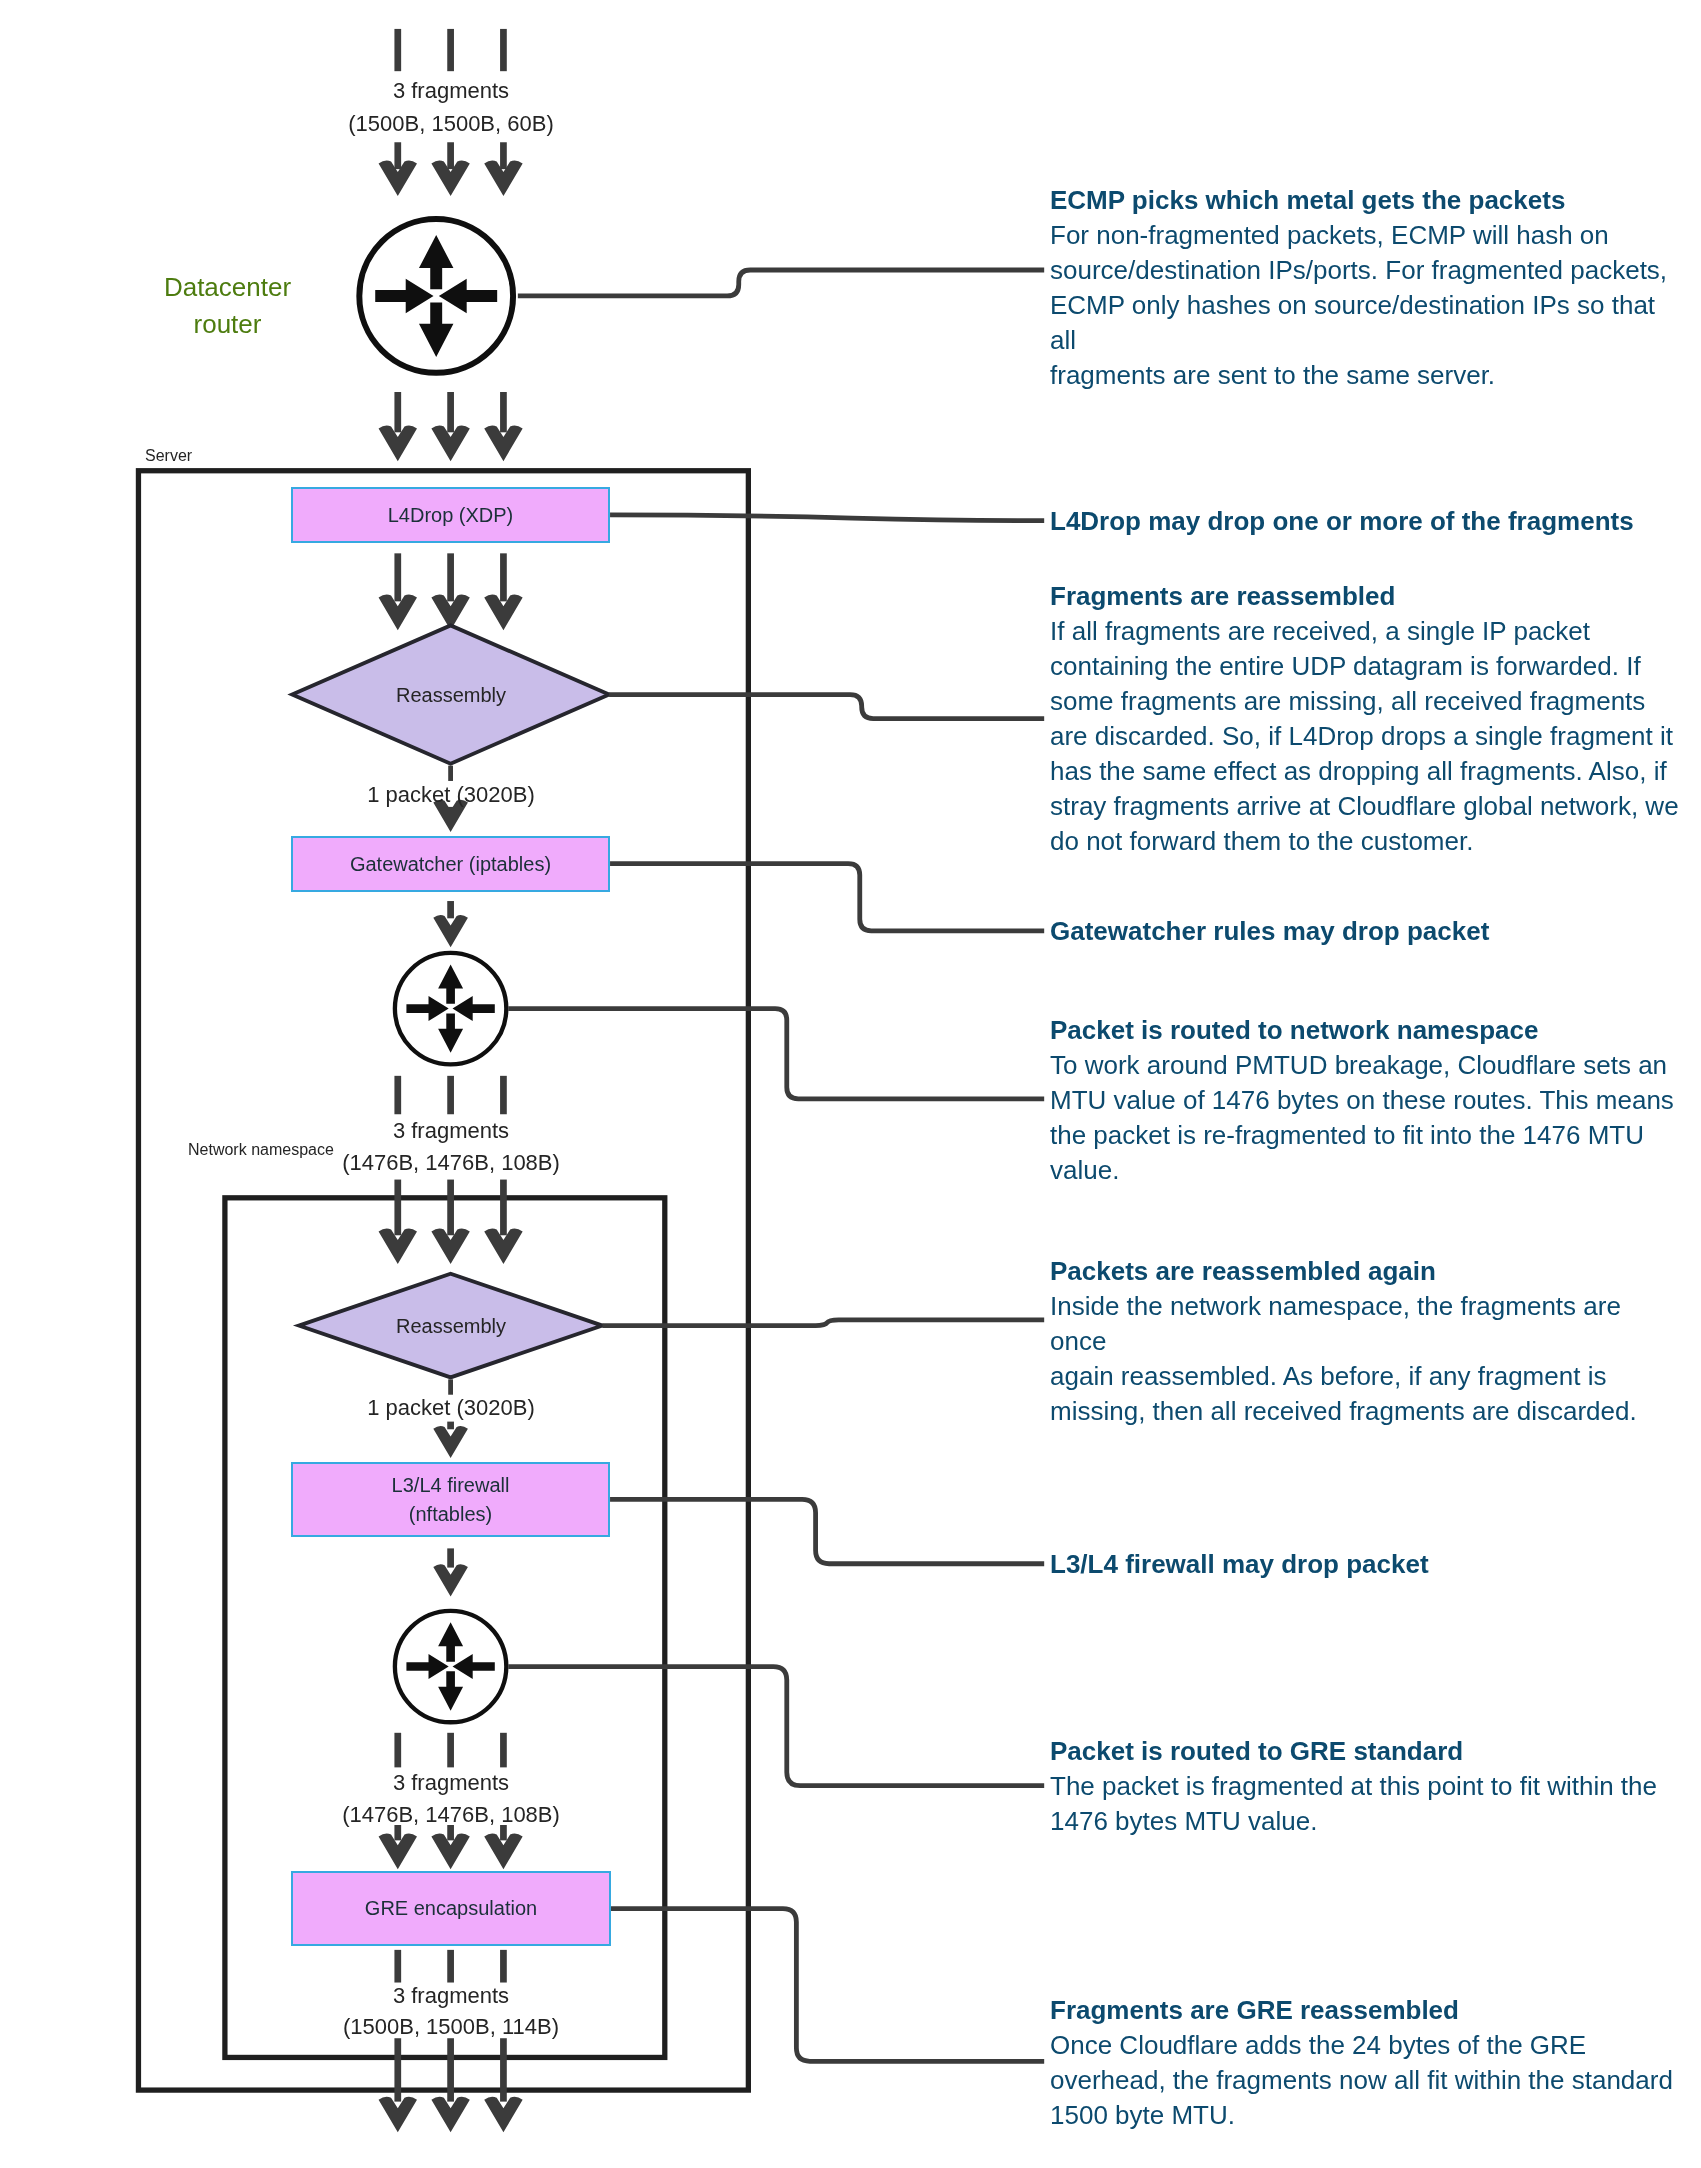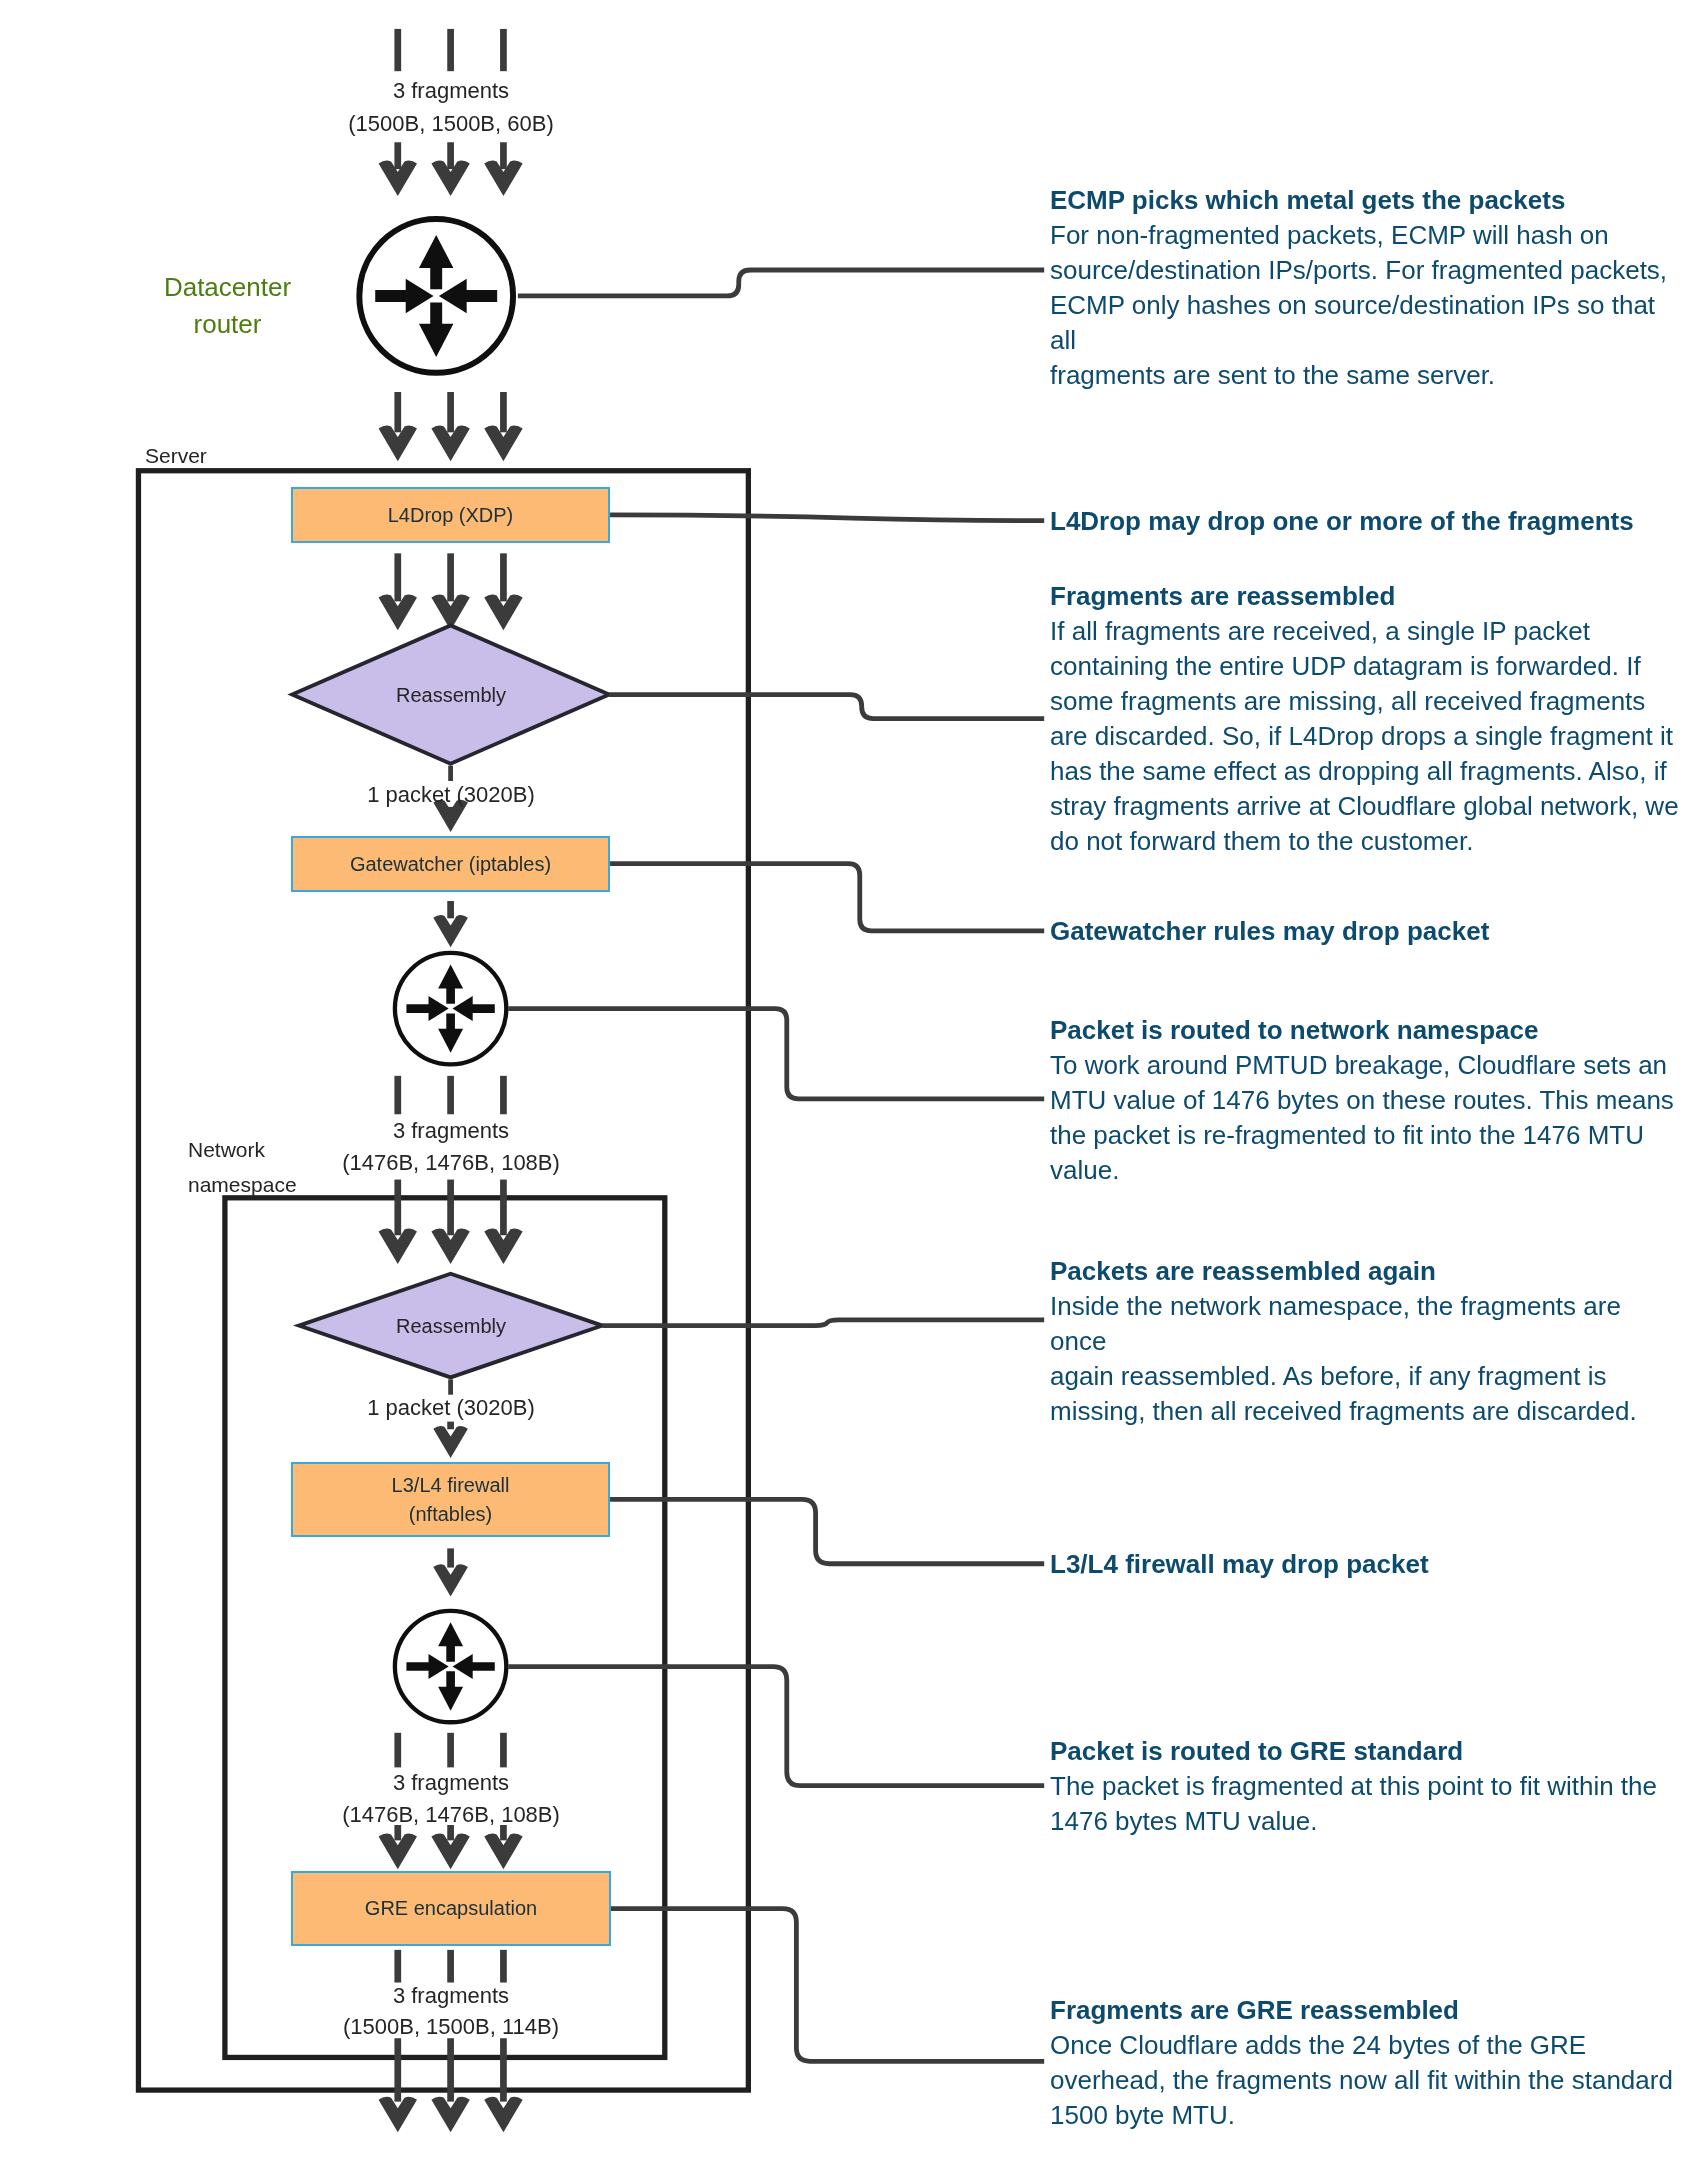--- a/index.html
+++ b/index.html
@@ -21,29 +21,29 @@
   .diamond{fill:#C9BDE9;stroke:#26262e;stroke-width:4;}
 
   .label{
     position:absolute;
     transform:translate(-50%,-50%);
     font-size:22px;line-height:29px;
     white-space:nowrap;text-align:center;color:#252525;
   }
   .cyanbox{
     position:absolute;
-    background:#fdba74;
+    background:#f0abfc;
     border:2.9px solid #36A9E1;
     box-sizing:border-box;
     display:flex;align-items:center;justify-content:center;
     font-size:20px;color:#1b3038;text-align:center;
     white-space:pre-line;line-height:29px;
   }
   .corner-label{
-    position:absolute;font-size:21px;line-height:35px;color:#252525;
+    position:absolute;font-size:16px;line-height:35px;color:#252525;
   }
   .dc-label{
     position:absolute;left:108px;top:269px;width:183px;
     text-align:center;font-size:26px;line-height:37px;color:#4d7c0f;
   }
   .annotation{
     position:absolute;left:1022px;width:634px;
     font-size:26px;line-height:35px;color:#0c4a6e;
   }
   .annotation .ann-heading{font-weight:700;}

